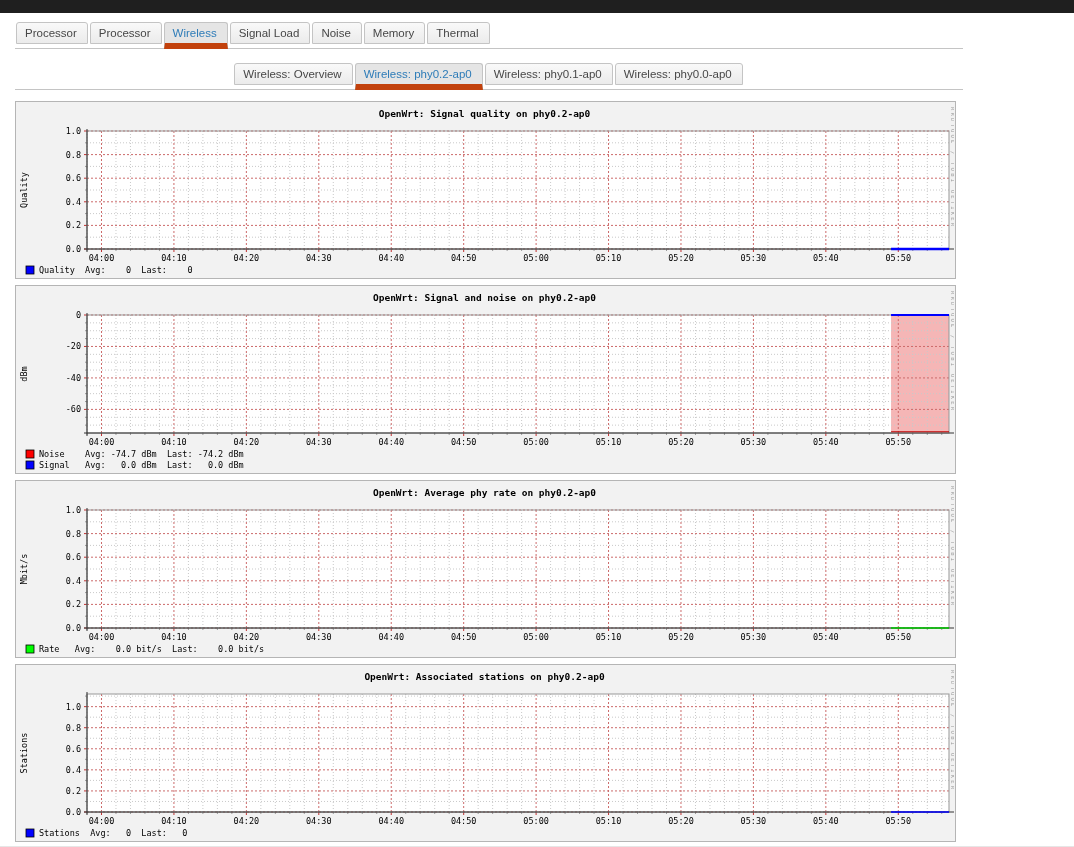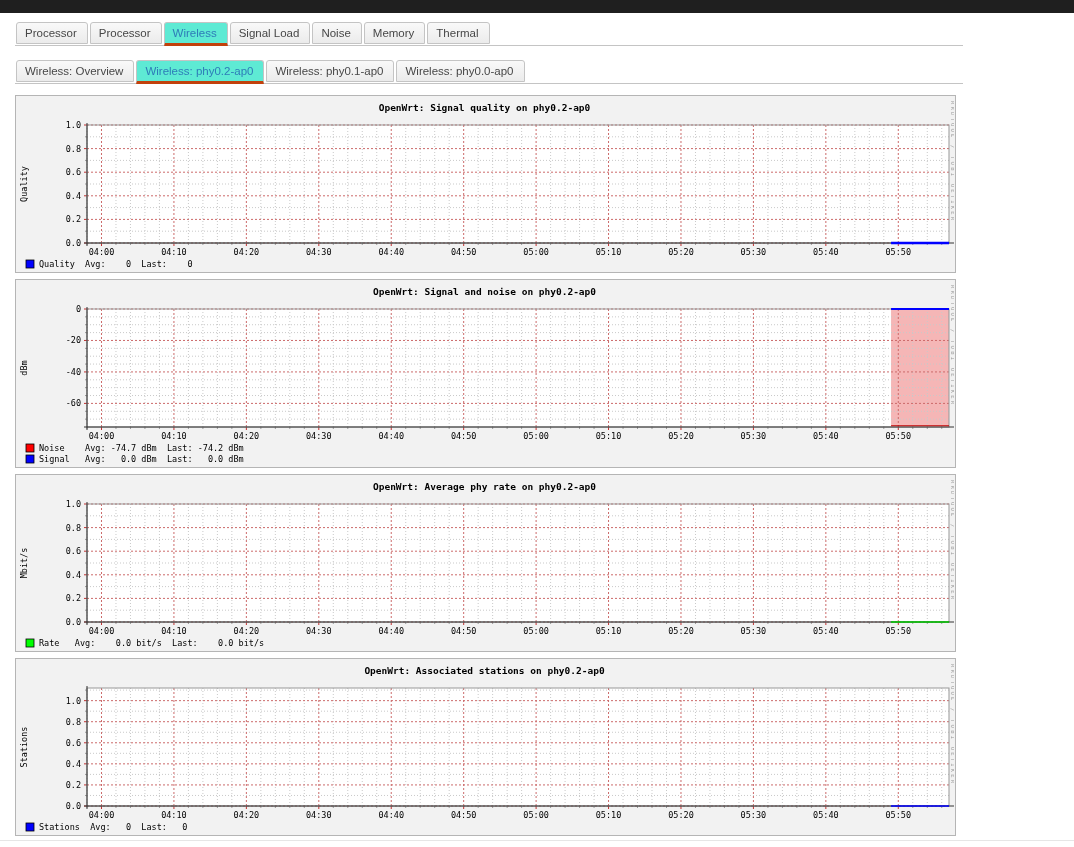--- a/index.html
+++ b/index.html
@@ -12,25 +12,25 @@
     margin:0 2px -1px 0;
     font-size:11.5px;
     color:#474747;
     background:linear-gradient(#f9f9f9,#ebebeb);
     border:1px solid #c4c4c4;
     border-radius:3px 3px 0 0;
     cursor:pointer;
     position:relative;
   }
   ul.tabrow li.active{
-    background:#5eead4;
+    background:#e5e5e5;
     color:#2e7cb8;
-    border-bottom:3px solid #c2410c;
+    border-bottom:6px solid #c2410c;
   }
-  ul.tabrow.sub{margin-top:14px;}
+  ul.tabrow.sub{margin-top:14px;text-align:center;}
   .graph-panel{
     width:941px;
     border:1px solid #b5b5b5;
     background:#f2f2f2;
     margin-top:6px;
     padding:1px;
     box-sizing:border-box;
   }
   .graph-panel.first{margin-top:11px;}
   .graph-panel svg{display:block;}

